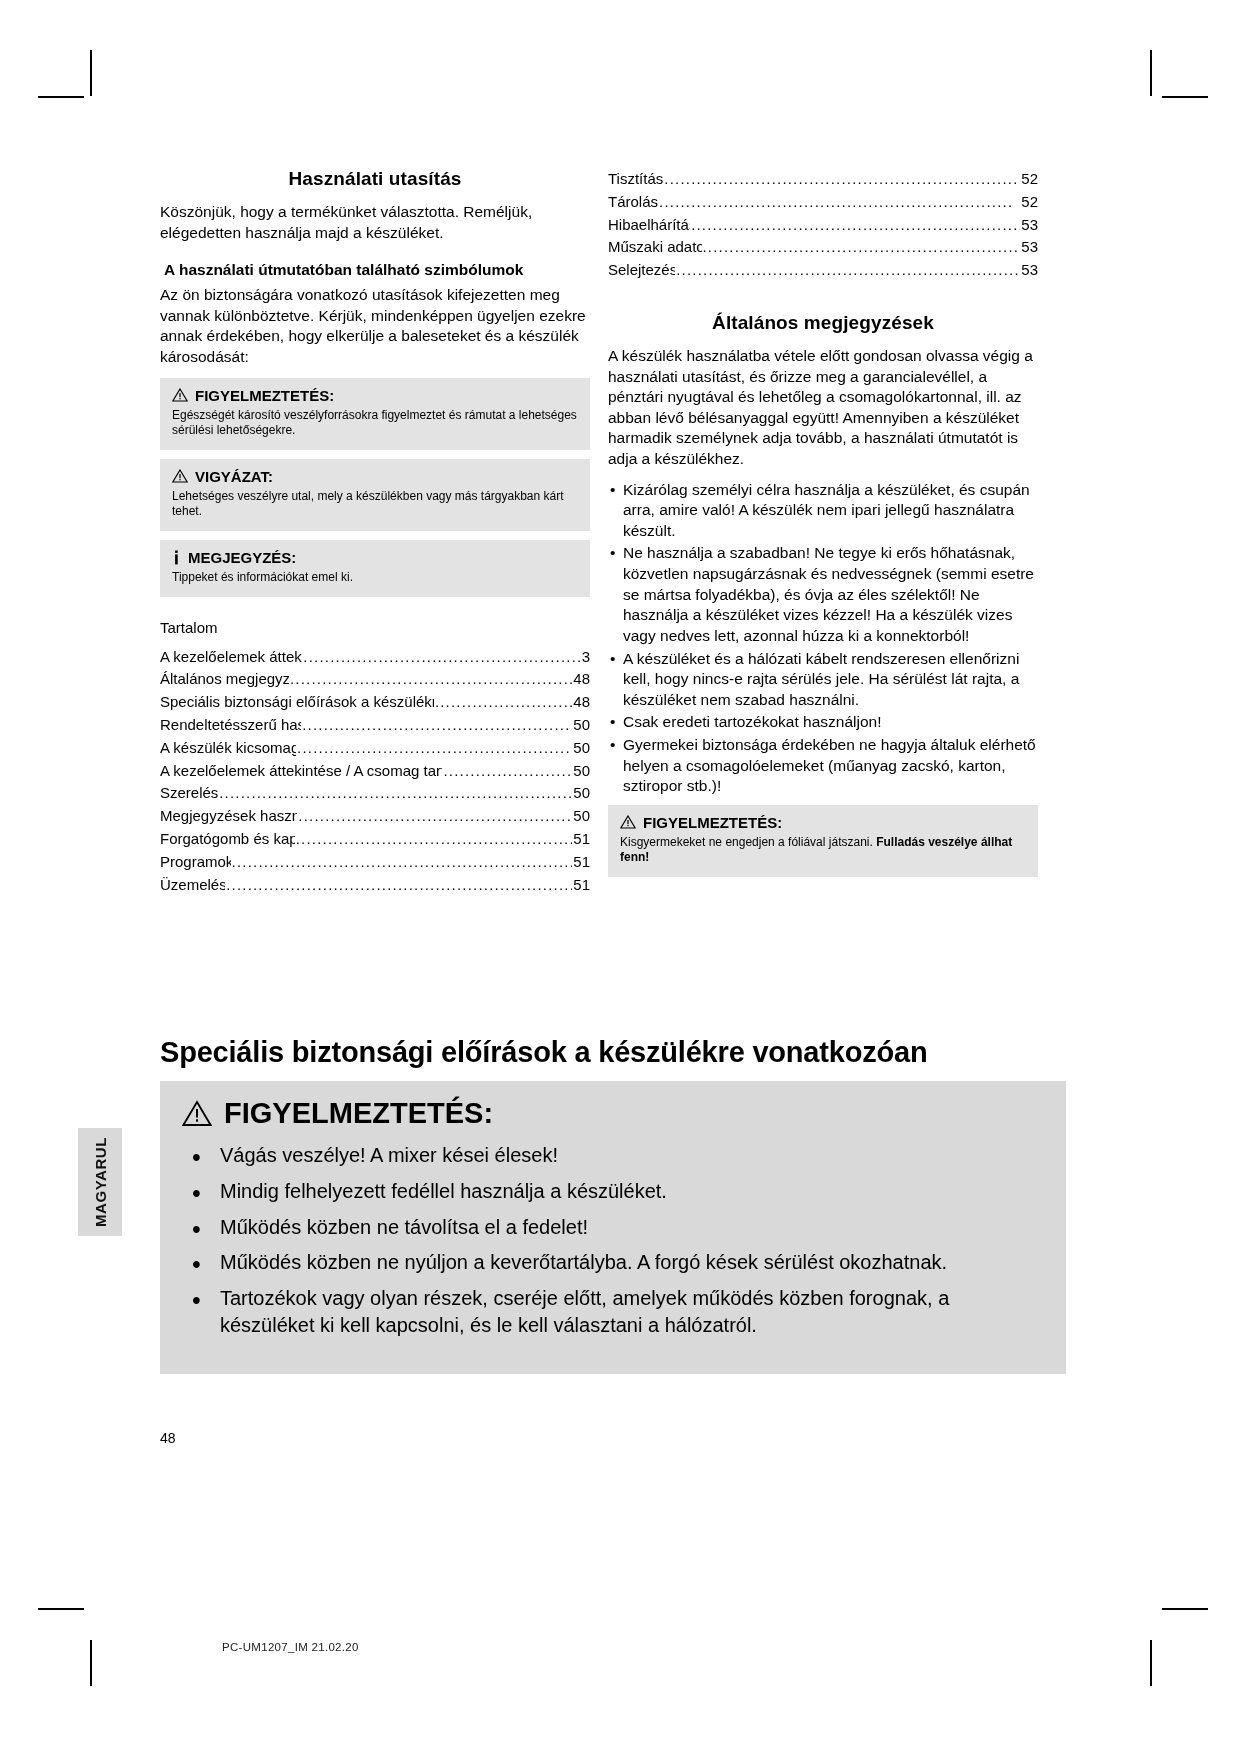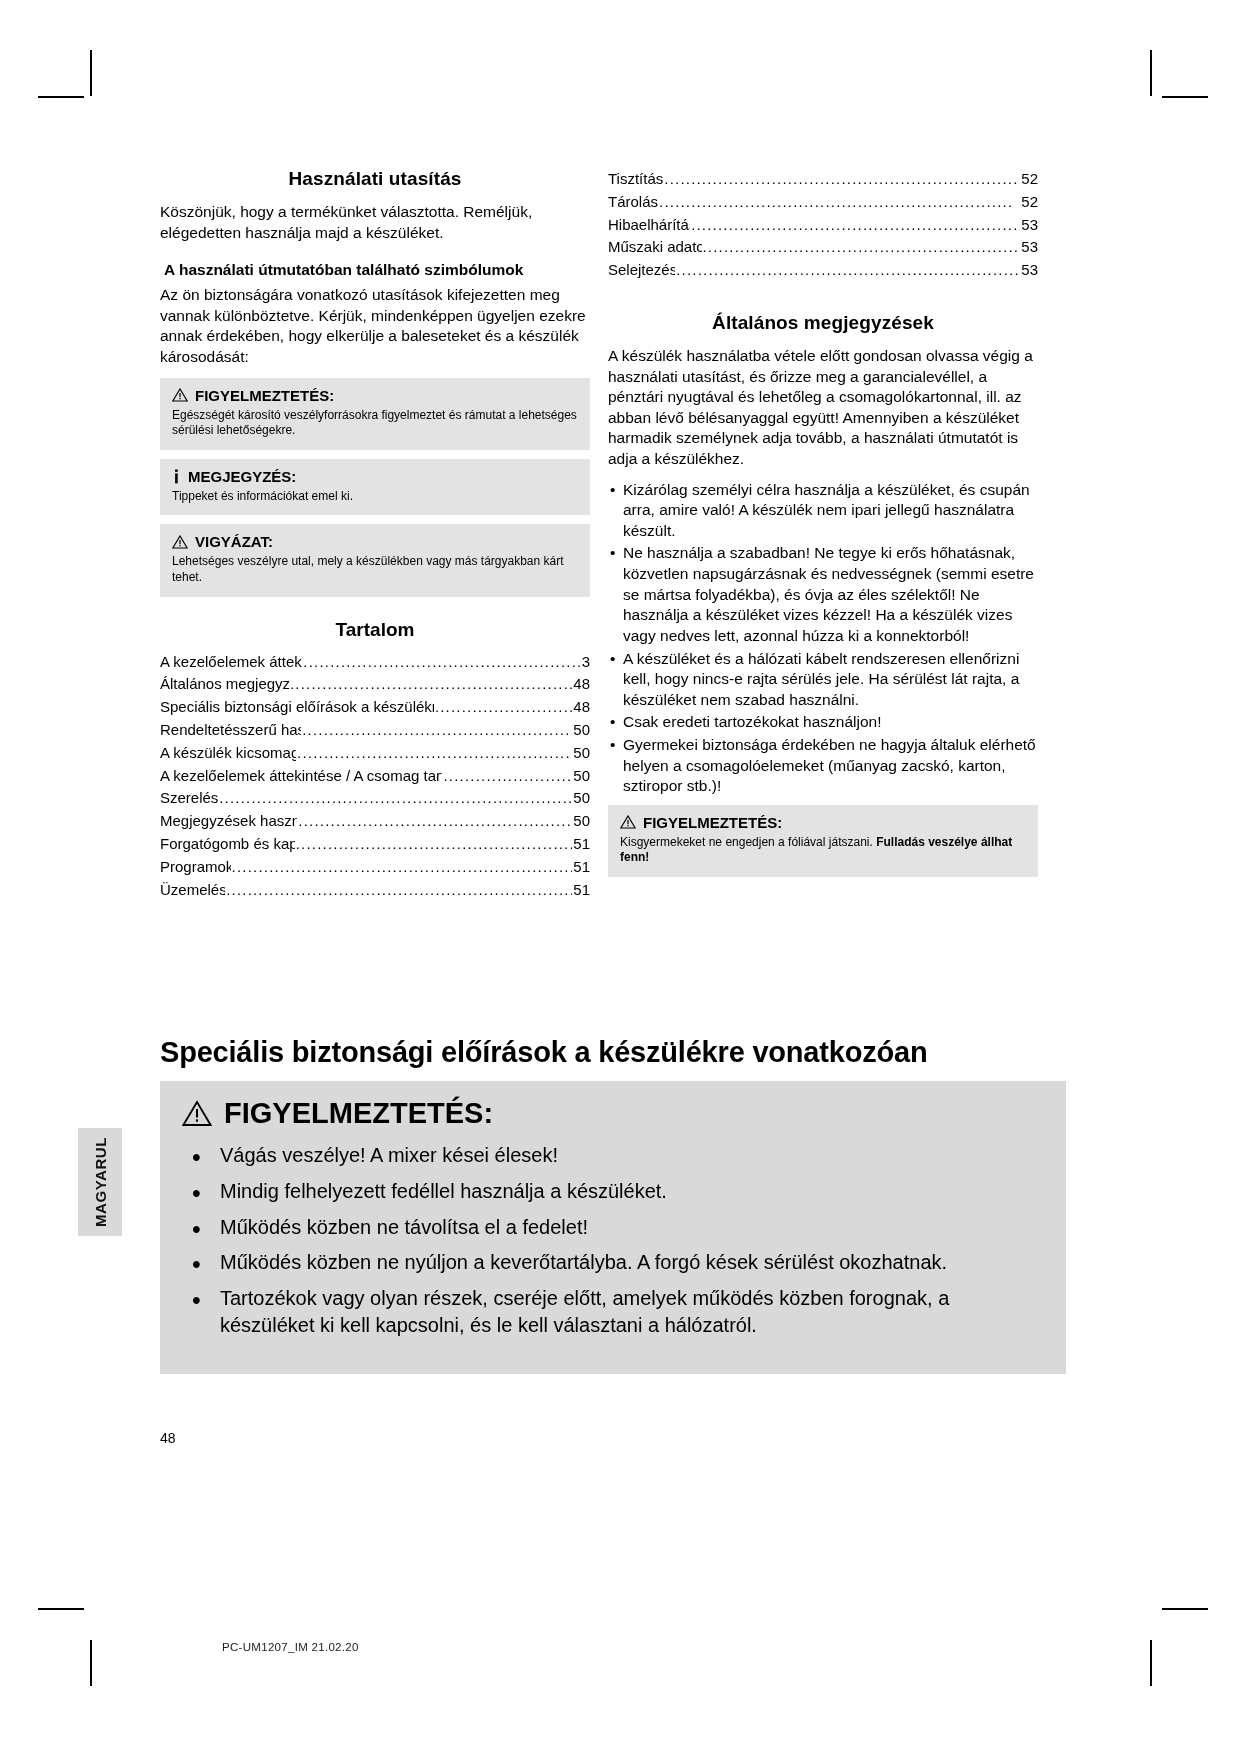--- a/index.html
+++ b/index.html
@@ -106,23 +106,22 @@
   .i-icon {
     display: inline-block;
     width: 9px;
     height: 15px;
     position: relative;
   }
   .i-icon svg { display: block; }
 
   
   h2.toc-title {
-    font-size: 19px;
-    font-weight: bold;
-    text-align: center;
+    font-size: 15px;
+    font-weight: normal;
     margin: 22px 0 10px 0;
   }
   ul.toc {
     list-style: none;
     margin: 0;
     padding: 0;
   }
   ul.toc li {
     font-size: 15px;
     line-height: 1.52;
@@ -260,43 +259,43 @@
               <rect x="7.4" y="10" width="1.2" height="1.3" fill="#000"></rect>
             </svg>
         </span>
         <span>FIGYELMEZTETÉS:</span>
       </div>
       <div class="body-txt">Egészségét károsító veszélyforrásokra figyelmeztet és rámutat a lehetséges sérülési lehetőségekre.</div>
     </div>
 
     <div class="notice">
       <div class="head">
-        <span class="i-icon">
-          <svg width="9" height="15" viewBox="0 0 9 15">
-              <rect x="3.1" y="0.5" width="2.6" height="2.4" fill="#000"></rect>
-              <rect x="3.1" y="4.4" width="2.6" height="10" fill="#000"></rect>
-            </svg>
-        </span>
-        <span>MEGJEGYZÉS:</span>
-      </div>
-      <div class="body-txt">Tippeket és információkat emel ki.</div>
-    </div>
-
-    <div class="notice">
-      <div class="head">
         <span class="tri-icon">
           <svg width="16" height="14" viewBox="0 0 16 14">
               <polygon points="8,1 15.2,13 0.8,13" fill="none" stroke="#000" stroke-width="1.2"></polygon>
               <rect x="7.4" y="5" width="1.2" height="4.2" fill="#000"></rect>
               <rect x="7.4" y="10" width="1.2" height="1.3" fill="#000"></rect>
             </svg>
         </span>
         <span>VIGYÁZAT:</span>
       </div>
       <div class="body-txt">Lehetséges veszélyre utal, mely a készülékben vagy más tárgyakban kárt tehet.</div>
+    </div>
+
+    <div class="notice">
+      <div class="head">
+        <span class="i-icon">
+          <svg width="9" height="15" viewBox="0 0 9 15">
+              <rect x="3.1" y="0.5" width="2.6" height="2.4" fill="#000"></rect>
+              <rect x="3.1" y="4.4" width="2.6" height="10" fill="#000"></rect>
+            </svg>
+        </span>
+        <span>MEGJEGYZÉS:</span>
+      </div>
+      <div class="body-txt">Tippeket és információkat emel ki.</div>
     </div>
 
     <h2 class="toc-title">Tartalom</h2>
     <ul class="toc">
       <li>
         <span class="t">A kezelőelemek áttekintése</span>
         <span class="dots">..................................................................</span>
         <span class="pg">3</span>
       </li>
       <li>

